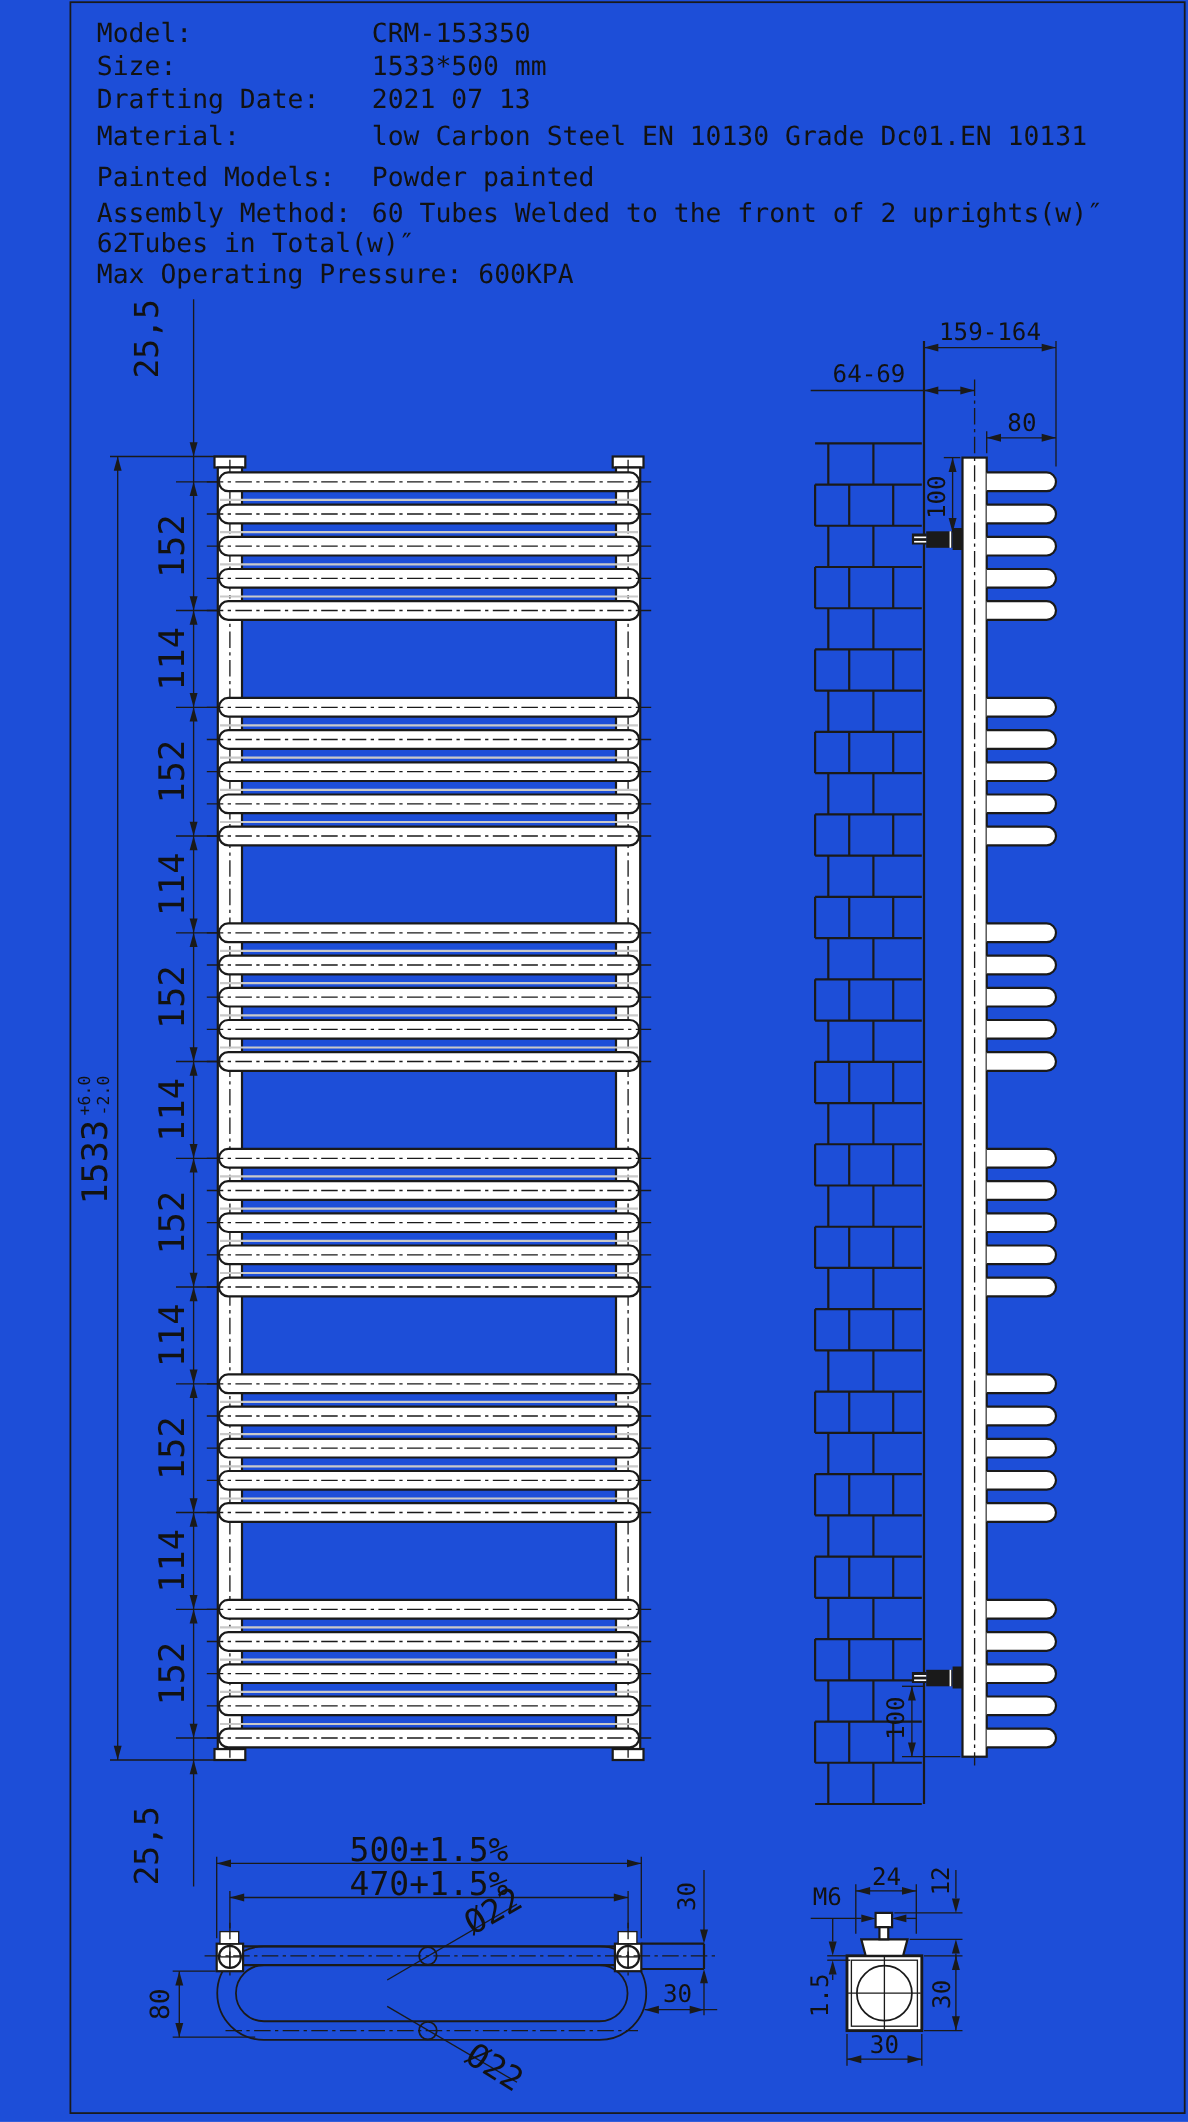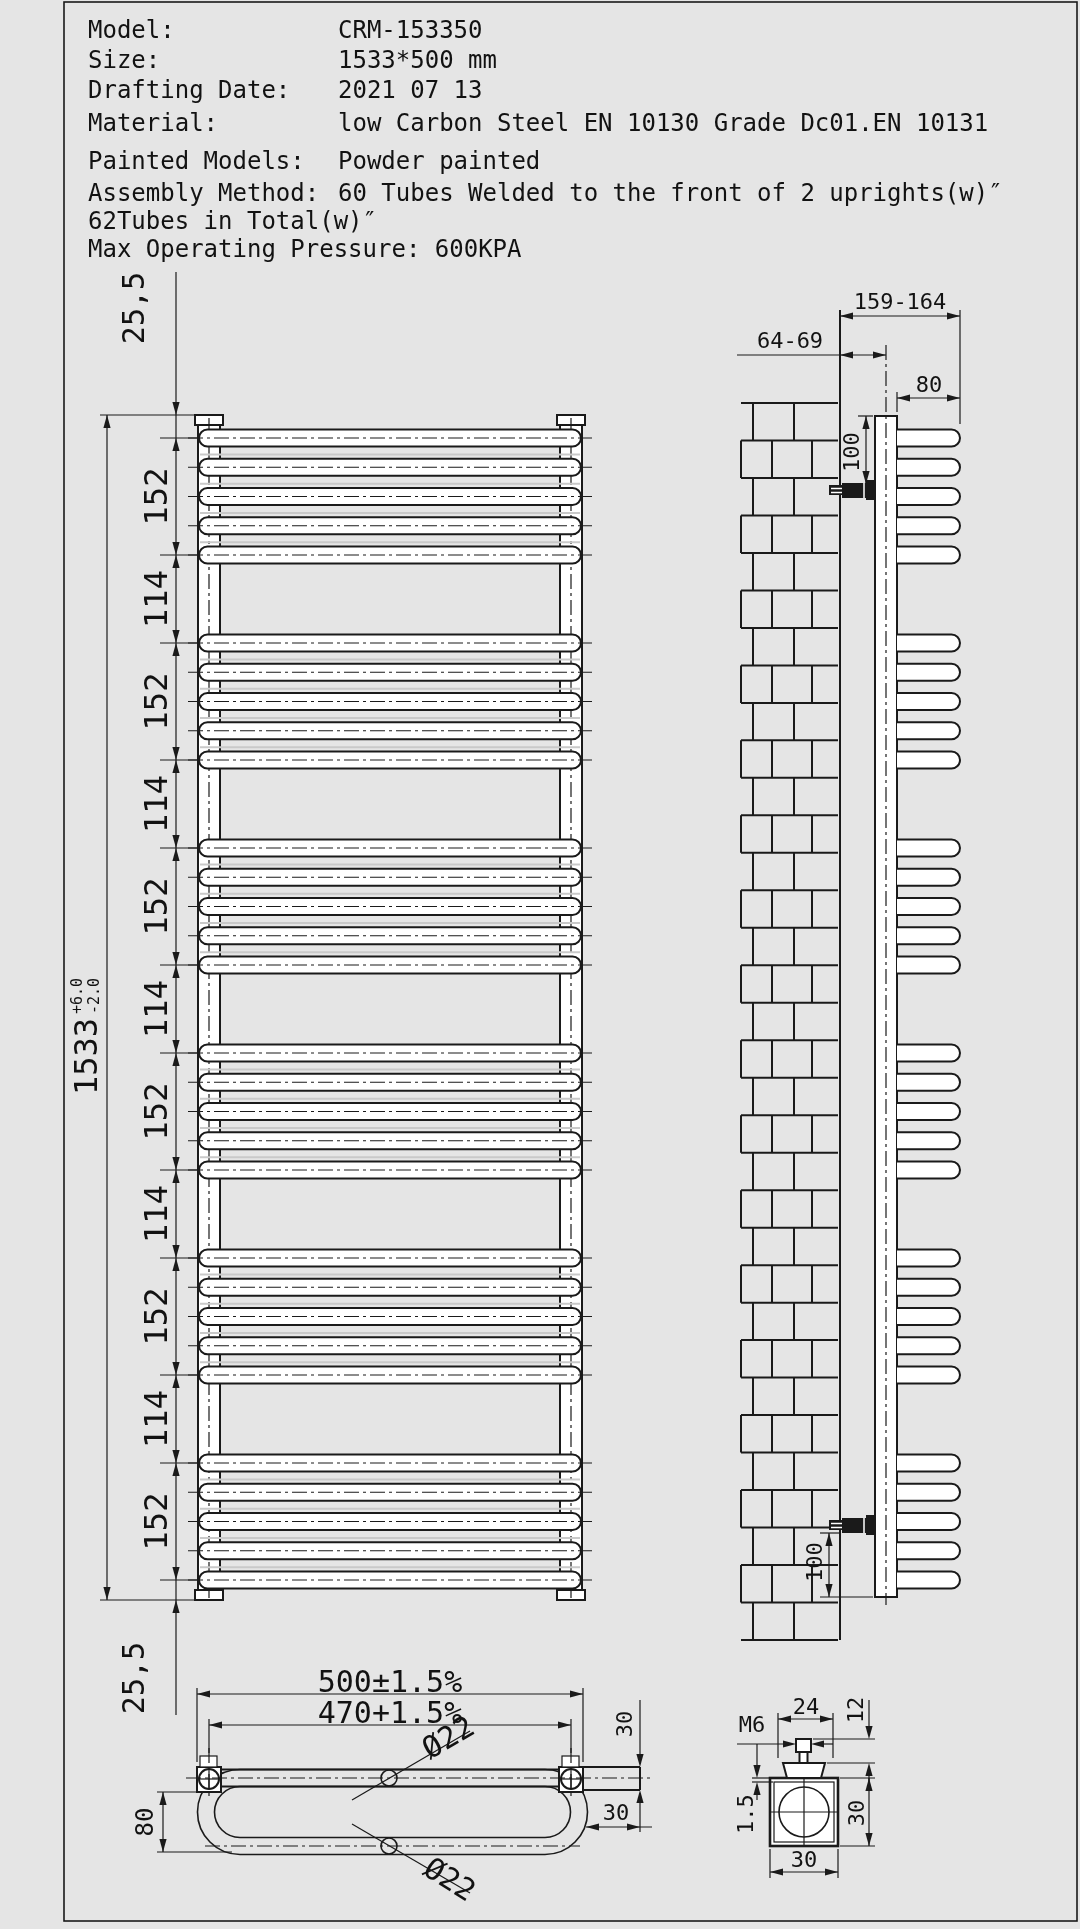--- a/index.html
+++ b/index.html
@@ -1,16 +1,16 @@
 <!DOCTYPE html>
 <html><head>
 <meta charset="utf-8">
 <style>
   html,body{margin:0;padding:0;background:#fff}
-  #sheet{position:relative;width:1080px;height:1929px;background:#e5e5e5;overflow:hidden}
+  #sheet{position:relative;width:1080px;height:1929px;background:#1d4ed8;overflow:hidden}
   svg{position:absolute;left:0;top:0}
   .s2{stroke:#1a1a1a;stroke-width:2;fill:none}
   .s1{stroke:#1a1a1a;stroke-width:1.2;fill:none}
   .cl{stroke:#1a1a1a;stroke-width:1.2;fill:none;stroke-dasharray:15 4 3 4}
   .gr{stroke:#c9c9c9;stroke-width:2;fill:none}
   .wl{stroke:#fff;stroke-width:1.5;fill:none}
   .o2{fill:#fff;stroke:#1a1a1a;stroke-width:2}
   .o25{fill:#fff;stroke:#1a1a1a;stroke-width:2.6}
   .o1{fill:#fff;stroke:#1a1a1a;stroke-width:1.2}
   .on{fill:none;stroke:#1a1a1a;stroke-width:1.6}

